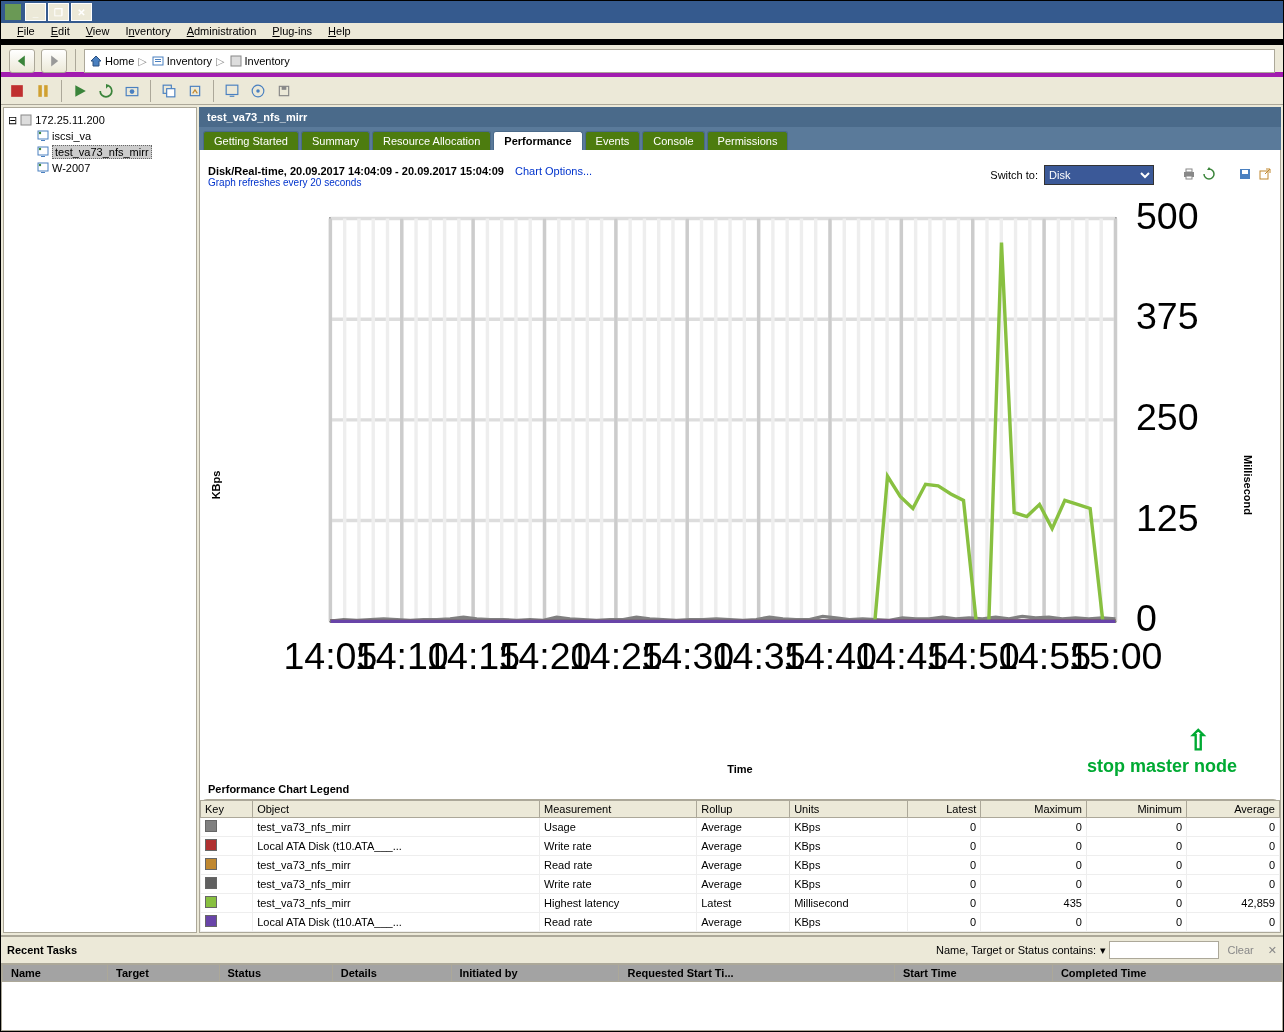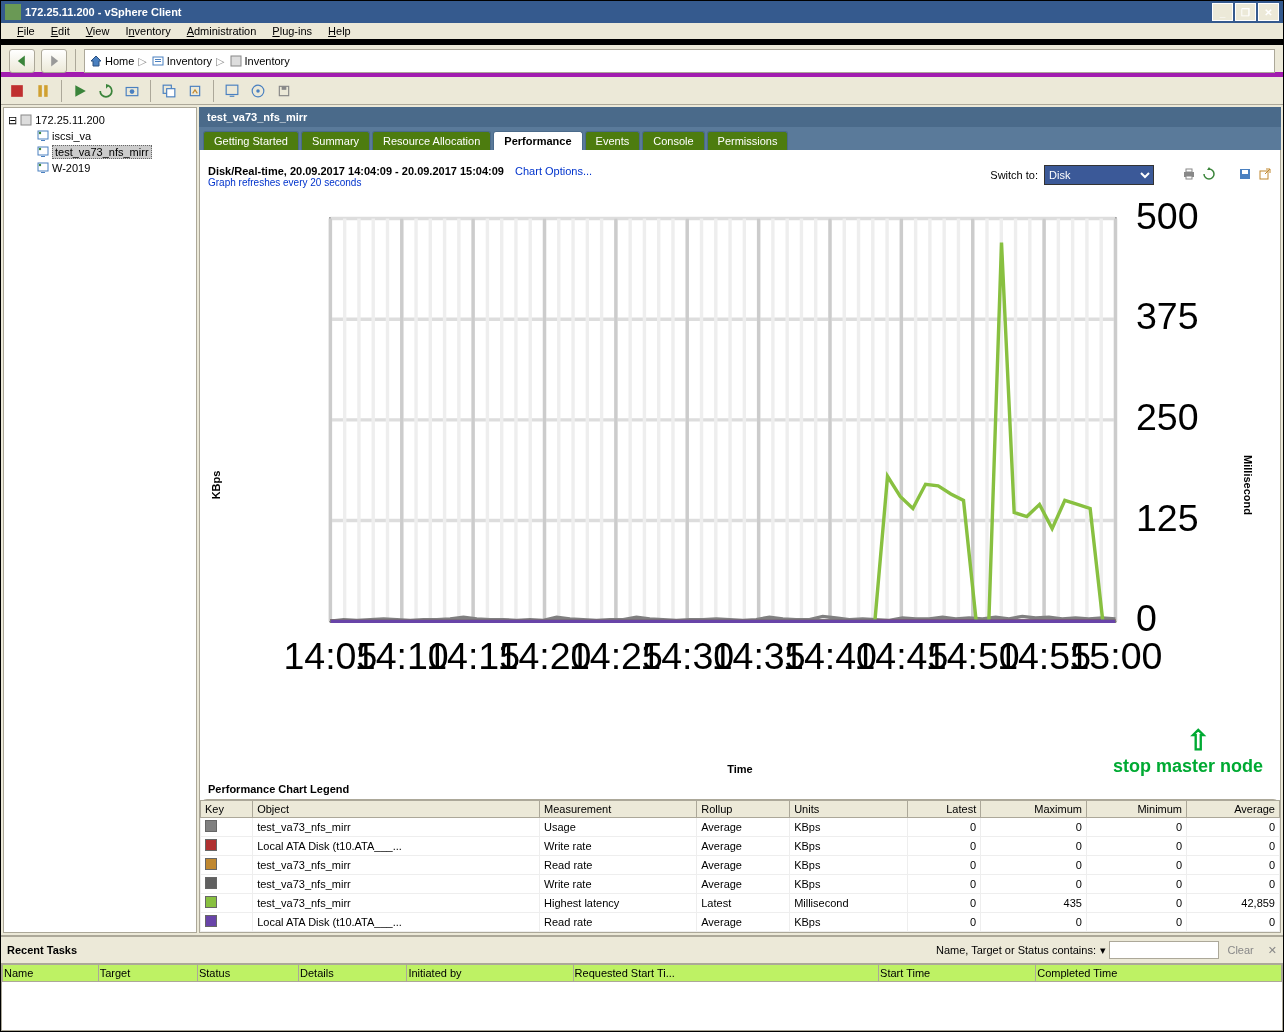--- a/index.html
+++ b/index.html
@@ -53,33 +53,32 @@
 .legend-table td { border: 1px solid #eee; padding: 2px 4px; }
 .legend-table td.r { text-align: right; }
 .key-sw { width: 12px; height: 12px; display: inline-block; border: 1px solid #666; }
 .recent-tasks { border-top: 2px solid #aca899; }
 .rt-header { background: #ece9d8; padding: 4px 6px; display: flex; align-items: center; font-weight: bold; }
 .rt-filter { margin-left: auto; display: flex; align-items: center; gap: 4px; font-weight: normal; }
 .rt-filter input { width: 110px; height: 18px; border: 1px solid #aca899; }
 .rt-clear { color: #888; padding: 0 4px; }
 .rt-table { height: 68px; background: #fff; border: 1px solid #aca899; }
 .rt-table table { width: 100%; border-collapse: collapse; }
-.rt-table th { background: #bef264; border: 1px solid #aca899; padding: 2px 1px; text-align: left; font-weight: normal; }
+.rt-table th { background: #a3a3a3; border: 1px solid #aca899; padding: 2px 8px; text-align: left; font-weight: bold; }
 .statusbar { height: 20px; background: #ece9d8; border-top: 1px solid #aca899; display: flex; align-items: center; padding: 0 6px; }
 .statusbar .right { margin-left: auto; padding-right: 30px; }
 svg.icn { width: 14px; height: 14px; }
 </style>
 </head>
 <body>
 
 <div class="window">
 
   <div class="titlebar">
     <span class="titlebar-icon"></span>
-    <span class="titlebar-title">172.25.11.200 - vSphere Client</span>
     <div class="titlebar-controls">
       <div class="titlebar-btn">_</div>
       <div class="titlebar-btn">❐</div>
       <div class="titlebar-btn">✕</div>
     </div>
   </div>
 
   <div class="menubar">
     <span class="menubar-item"><span class="ul">F</span><span>ile</span></span>
     <span class="menubar-item"><span class="ul">E</span>dit</span>
@@ -218,21 +217,21 @@
               <circle cx="4" cy="4" r="1.2" fill="#3a843a"></circle>
             </svg>
             <span class="lbl">test_va73_nfs_mirr</span>
           </div>
           <div class="tree-item" style="padding-left: 28px;">
             <svg class="icn" viewBox="0 0 14 14">
               <rect x="2" y="2" width="10" height="8" fill="#fff" stroke="#4a80c0"></rect>
               <rect x="5" y="11" width="4" height="1" fill="#4a80c0"></rect>
               <circle cx="4" cy="4" r="1.2" fill="#3a843a"></circle>
             </svg>
-            <span class="lbl">W-2019</span>
+            <span class="lbl">W-2007</span>
           </div>
         </div>
     </div>
 
     <div class="main">
       <div class="main-title">test_va73_nfs_mirr</div>
       <div class="tabs" id="tabs">
           <div class="tab">Getting Started</div>
           <div class="tab">Summary</div>
           <div class="tab">Resource Allocation</div>
@@ -373,21 +372,21 @@
               <path d="M30 124 L33.898305084745765 124 L37.79661016949152 124 L41.69491525423729 124 L45.59322033898305 124 L49.49152542372882 124 L53.389830508474574 124 L57.28813559322034 124 L61.186440677966104 124 L65.08474576271186 124 L68.98305084745763 124 L72.88135593220339 124 L76.77966101694915 124 L80.67796610169492 124 L84.57627118644068 124 L88.47457627118644 124 L92.37288135593221 124 L96.27118644067797 124 L100.16949152542374 124 L104.06779661016948 124 L107.96610169491525 124 L111.86440677966101 124 L115.76271186440678 124 L119.66101694915254 124 L123.55932203389831 124 L127.45762711864407 124 L131.35593220338984 124 L135.25423728813558 124 L139.15254237288136 124 L143.05084745762713 124 L146.94915254237287 124 L150.84745762711867 124 L154.74576271186442 124 L158.64406779661016 124 L162.54237288135593 124 L166.4406779661017 124 L170.33898305084747 124 L174.23728813559322 124 L178.13559322033896 124 L182.03389830508476 124 L185.9322033898305 124 L189.83050847457628 124 L193.72881355932202 124 L197.6271186440678 124 L201.52542372881356 124 L205.4237288135593 124 L209.32203389830508 124 L213.22033898305085 124 L217.11864406779662 124 L221.01694915254237 124 L224.91525423728814 124 L228.8135593220339 124 L232.71186440677965 124 L236.61016949152543 124 L240.5084745762712 124 L244.40677966101694 124 L248.3050847457627 124 L252.20338983050846 124 L256.10169491525426 124 L260 124 " fill="none" stroke="#b03030" stroke-width="1"></path>
               <path d="M30 124 L33.898305084745765 124 L37.79661016949152 124 L41.69491525423729 124 L45.59322033898305 124 L49.49152542372882 124 L53.389830508474574 124 L57.28813559322034 124 L61.186440677966104 124 L65.08474576271186 124 L68.98305084745763 124 L72.88135593220339 124 L76.77966101694915 124 L80.67796610169492 124 L84.57627118644068 124 L88.47457627118644 124 L92.37288135593221 124 L96.27118644067797 124 L100.16949152542374 124 L104.06779661016948 124 L107.96610169491525 124 L111.86440677966101 124 L115.76271186440678 124 L119.66101694915254 124 L123.55932203389831 124 L127.45762711864407 124 L131.35593220338984 124 L135.25423728813558 124 L139.15254237288136 124 L143.05084745762713 124 L146.94915254237287 124 L150.84745762711867 124 L154.74576271186442 124 L158.64406779661016 124 L162.54237288135593 124 L166.4406779661017 124 L170.33898305084747 124 L174.23728813559322 124 L178.13559322033896 124 L182.03389830508476 124 L185.9322033898305 124 L189.83050847457628 124 L193.72881355932202 124 L197.6271186440678 124 L201.52542372881356 124 L205.4237288135593 124 L209.32203389830508 124 L213.22033898305085 124 L217.11864406779662 124 L221.01694915254237 124 L224.91525423728814 124 L228.8135593220339 124 L232.71186440677965 124 L236.61016949152543 124 L240.5084745762712 124 L244.40677966101694 124 L248.3050847457627 124 L252.20338983050846 124 L256.10169491525426 124 L260 124 " fill="none" stroke="#c08830" stroke-width="1"></path>
               <path d="M30 124 L33.898305084745765 124 L37.79661016949152 124 L41.69491525423729 124 L45.59322033898305 124 L49.49152542372882 124 L53.389830508474574 124 L57.28813559322034 124 L61.186440677966104 124 L65.08474576271186 124 L68.98305084745763 124 L72.88135593220339 124 L76.77966101694915 124 L80.67796610169492 124 L84.57627118644068 124 L88.47457627118644 124 L92.37288135593221 124 L96.27118644067797 124 L100.16949152542374 124 L104.06779661016948 124 L107.96610169491525 124 L111.86440677966101 124 L115.76271186440678 124 L119.66101694915254 124 L123.55932203389831 124 L127.45762711864407 124 L131.35593220338984 124 L135.25423728813558 124 L139.15254237288136 124 L143.05084745762713 124 L146.94915254237287 124 L150.84745762711867 124 L154.74576271186442 124 L158.64406779661016 124 L162.54237288135593 124 L166.4406779661017 124 L170.33898305084747 124 L174.23728813559322 124 L178.13559322033896 124 L182.03389830508476 124 L185.9322033898305 124 L189.83050847457628 124 L193.72881355932202 124 L197.6271186440678 124 L201.52542372881356 124 L205.4237288135593 124 L209.32203389830508 124 L213.22033898305085 124 L217.11864406779662 124 L221.01694915254237 124 L224.91525423728814 124 L228.8135593220339 124 L232.71186440677965 124 L236.61016949152543 124 L240.5084745762712 124 L244.40677966101694 124 L248.3050847457627 124 L252.20338983050846 124 L256.10169491525426 124 L260 124 " fill="none" stroke="#606060" stroke-width="1"></path>
               <path d="M30 124 L33.70967741935484 124 L37.41935483870968 124 L41.12903225806451 124 L44.83870967741935 124 L48.54838709677419 124 L52.25806451612903 124 L55.96774193548387 124 L59.677419354838705 124 L63.38709677419355 124 L67.09677419354838 124 L70.80645161290323 124 L74.51612903225806 124 L78.2258064516129 124 L81.93548387096774 124 L85.64516129032259 124 L89.35483870967741 124 L93.06451612903226 124 L96.7741935483871 124 L100.48387096774194 124 L104.19354838709677 124 L107.9032258064516 124 L111.61290322580646 124 L115.3225806451613 124 L119.03225806451613 124 L122.74193548387096 124 L126.45161290322581 124 L130.16129032258064 124 L133.8709677419355 124 L137.5806451612903 124 L141.29032258064518 124 L145 124 L148.70967741935482 124 L152.41935483870967 124 L156.1290322580645 124 L159.83870967741936 124 L163.5483870967742 124 L167.25806451612902 124 L170.96774193548387 124 L174.67741935483872 124 L178.38709677419354 124 L182.09677419354838 124 L185.8064516129032 124 L189.51612903225808 124 L193.22580645161293 81.52000000000001 L196.93548387096774 87.42 L200.6451612903226 90.96 L204.3548387096774 83.88 L208.06451612903226 84.352 L211.77419354838707 86.71199999999999 L215.48387096774192 88.6 L219.1935483870968 124 L222.90322580645162 124 L226.61290322580646 13.080000000000013 L230.32258064516128 92.14 L234.03225806451613 93.32 L237.74193548387098 89.78 L241.4516129032258 96.86 L245.16129032258064 88.6 L248.8709677419355 89.78 L252.58064516129033 90.96 L256.2903225806451 124 L260 124 " fill="none" stroke="#88c040" stroke-width="1"></path>
               <path d="M30 124 L33.898305084745765 124 L37.79661016949152 124 L41.69491525423729 124 L45.59322033898305 124 L49.49152542372882 124 L53.389830508474574 124 L57.28813559322034 124 L61.186440677966104 124 L65.08474576271186 124 L68.98305084745763 124 L72.88135593220339 124 L76.77966101694915 124 L80.67796610169492 124 L84.57627118644068 124 L88.47457627118644 124 L92.37288135593221 124 L96.27118644067797 124 L100.16949152542374 124 L104.06779661016948 124 L107.96610169491525 124 L111.86440677966101 124 L115.76271186440678 124 L119.66101694915254 124 L123.55932203389831 124 L127.45762711864407 124 L131.35593220338984 124 L135.25423728813558 124 L139.15254237288136 124 L143.05084745762713 124 L146.94915254237287 124 L150.84745762711867 124 L154.74576271186442 124 L158.64406779661016 124 L162.54237288135593 124 L166.4406779661017 124 L170.33898305084747 124 L174.23728813559322 124 L178.13559322033896 124 L182.03389830508476 124 L185.9322033898305 124 L189.83050847457628 124 L193.72881355932202 124 L197.6271186440678 124 L201.52542372881356 124 L205.4237288135593 124 L209.32203389830508 124 L213.22033898305085 124 L217.11864406779662 124 L221.01694915254237 124 L224.91525423728814 124 L228.8135593220339 124 L232.71186440677965 124 L236.61016949152543 124 L240.5084745762712 124 L244.40677966101694 124 L248.3050847457627 124 L252.20338983050846 124 L256.10169491525426 124 L260 124 " fill="none" stroke="#6844a8" stroke-width="1"></path>
             </svg>
           <span class="xlabel">Time</span>
           <div class="annotation" style="right:70px; bottom:22px; display:flex; flex-direction:column; align-items:center;">
             <span class="arrow-up">⇧</span>
           </div>
-          <div class="annotation" style="right:17px; bottom:2px;">stop master node</div>
+          <div class="annotation" style="right:43px; bottom:2px;">stop master node</div>
         </div>
 
         <div class="legend-title">Performance Chart Legend</div>
         <div class="legend-table">
           <table>
             <thead>
                 <tr id="legend-head">
                   <th>Key</th>
                   <th>Object</th>
                   <th>Measurement</th>

